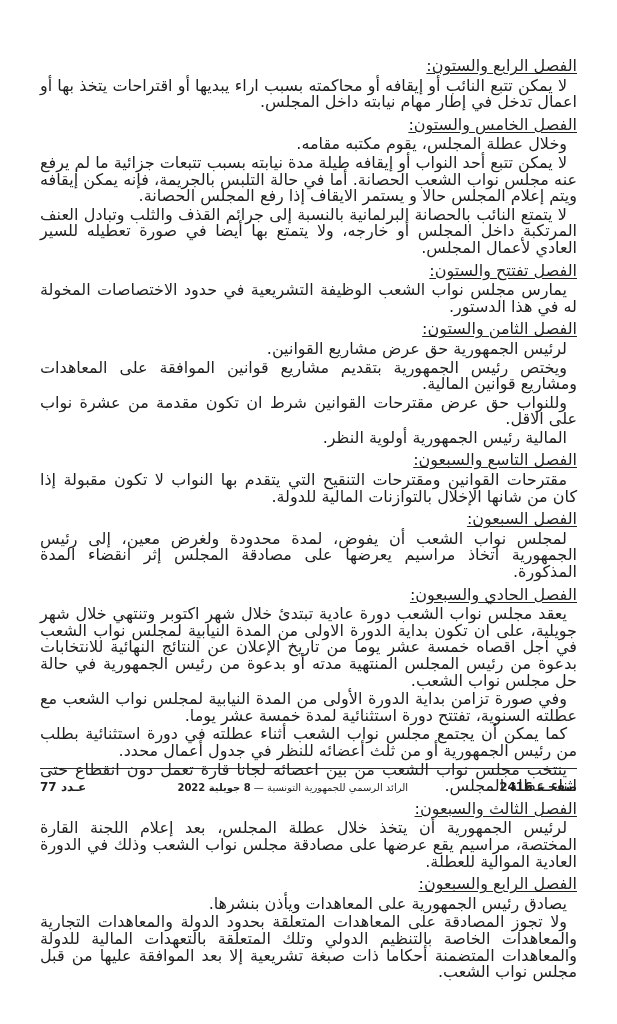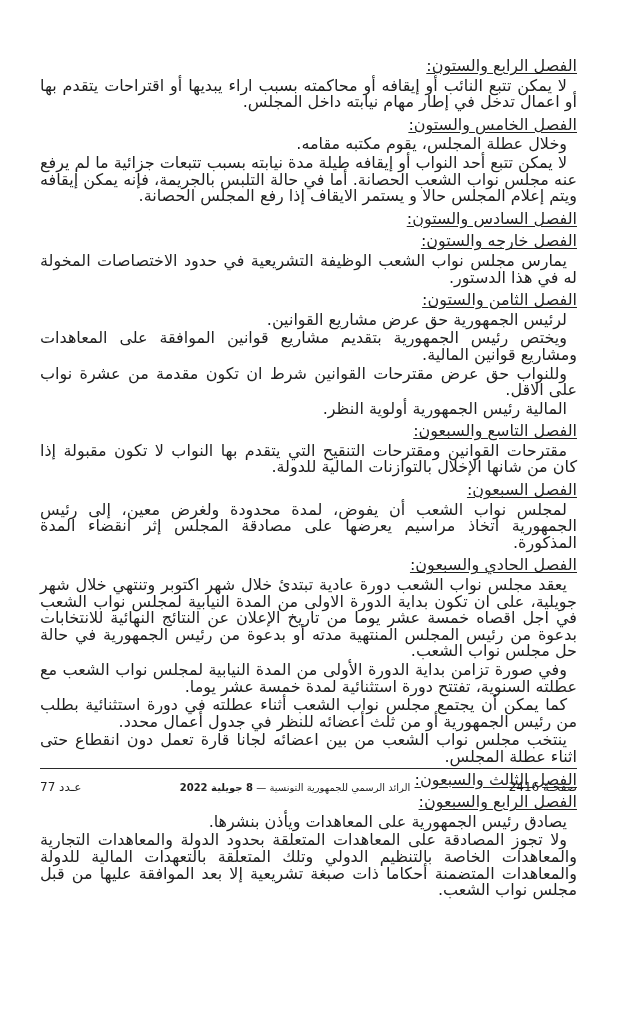--- a/index.html
+++ b/index.html
@@ -53,60 +53,61 @@
     border-top: 1.4px solid #2a2a2a;
     margin: 0 0 11px 0;
   }
   .footer-row {
     display: flex;
     justify-content: space-between;
     align-items: baseline;
     font-size: 12px;
   }
   .footer-page, .footer-issue {
-    font-weight: normal;
+    font-weight: bold;
   }
   .footer-journal {
     font-weight: normal;
     font-size: 10px;
     text-align: center;
   }
   .footer-journal b {
     font-weight: bold;
   }
 </style>
 </head>
 <body>
 
 <div class="page">
 
   <main class="content" id="document-body">
       <div class="heading">الفصل الرابع والستون:</div>
-      <div class="paragraph">لا يمكن تتبع النائب أو إيقافه أو محاكمته بسبب اراء يبديها أو اقتراحات يتقدم بها أو اعمال تدخل في إطار مهام نيابته داخل المجلس.</div>
+      <div class="paragraph">لا يمكن تتبع النائب أو إيقافه أو محاكمته بسبب اراء يبديها أو اقتراحات يتخذ بها أو اعمال تدخل في إطار مهام نيابته داخل المجلس.</div>
       <div class="heading">الفصل الخامس والستون:</div>
       <div class="paragraph">وخلال عطلة المجلس، يقوم مكتبه مقامه.</div>
       <div class="paragraph">لا يمكن تتبع أحد النواب أو إيقافه طيلة مدة نيابته بسبب تتبعات جزائية ما لم يرفع عنه مجلس نواب الشعب الحصانة. أما في حالة التلبس بالجريمة، فإنه يمكن إيقافه ويتم إعلام المجلس حالا و يستمر الايقاف إذا رفع المجلس الحصانة.</div>
-      <div class="heading">الفصل السادس والستون:</div>
-      <div class="heading">الفصل خارجه والستون:</div>
+      <div class="paragraph">لا يتمتع النائب بالحصانة البرلمانية بالنسبة إلى جرائم القذف والثلب وتبادل العنف المرتكبة داخل المجلس أو خارجه، ولا يتمتع بها أيضا في صورة تعطيله للسير العادي لأعمال المجلس.</div>
+      <div class="heading">الفصل تفتتح والستون:</div>
       <div class="paragraph">يمارس مجلس نواب الشعب الوظيفة التشريعية في حدود الاختصاصات المخولة له في هذا الدستور.</div>
       <div class="heading">الفصل الثامن والستون:</div>
       <div class="paragraph">لرئيس الجمهورية حق عرض مشاريع القوانين.</div>
       <div class="paragraph">ويختص رئيس الجمهورية بتقديم مشاريع قوانين الموافقة على المعاهدات ومشاريع قوانين المالية.</div>
       <div class="paragraph">وللنواب حق عرض مقترحات القوانين شرط ان تكون مقدمة من عشرة نواب على الاقل.</div>
       <div class="paragraph">المالية رئيس الجمهورية أولوية النظر.</div>
       <div class="heading">الفصل التاسع والسبعون:</div>
       <div class="paragraph">مقترحات القوانين ومقترحات التنقيح التي يتقدم بها النواب لا تكون مقبولة إذا كان من شانها الإخلال بالتوازنات المالية للدولة.</div>
       <div class="heading">الفصل السبعون:</div>
       <div class="paragraph">لمجلس نواب الشعب أن يفوض، لمدة محدودة ولغرض معين، إلى رئيس الجمهورية اتخاذ مراسيم يعرضها على مصادقة المجلس إثر انقضاء المدة المذكورة.</div>
       <div class="heading">الفصل الحادي والسبعون:</div>
       <div class="paragraph">يعقد مجلس نواب الشعب دورة عادية تبتدئ خلال شهر اكتوبر وتنتهي خلال شهر جويلية، على ان تكون بداية الدورة الاولى من المدة النيابية لمجلس نواب الشعب في اجل اقصاه خمسة عشر يوما من تاريخ الإعلان عن النتائج النهائية للانتخابات بدعوة من رئيس المجلس المنتهية مدته أو بدعوة من رئيس الجمهورية في حالة حل مجلس نواب الشعب.</div>
       <div class="paragraph">وفي صورة تزامن بداية الدورة الأولى من المدة النيابية لمجلس نواب الشعب مع عطلته السنوية، تفتتح دورة استثنائية لمدة خمسة عشر يوما.</div>
       <div class="paragraph">كما يمكن أن يجتمع مجلس نواب الشعب أثناء عطلته في دورة استثنائية بطلب من رئيس الجمهورية أو من ثلث أعضائه للنظر في جدول أعمال محدد.</div>
       <div class="paragraph">ينتخب مجلس نواب الشعب من بين اعضائه لجانا قارة تعمل دون انقطاع حتى اثناء عطلة المجلس.</div>
       <div class="heading">الفصل الثالث والسبعون:</div>
+      <div class="paragraph">لرئيس الجمهورية أن يتخذ خلال عطلة المجلس، بعد إعلام اللجنة القارة المختصة، مراسيم يقع عرضها على مصادقة مجلس نواب الشعب وذلك في الدورة العادية الموالية للعطلة.</div>
       <div class="heading">الفصل الرابع والسبعون:</div>
       <div class="paragraph">يصادق رئيس الجمهورية على المعاهدات ويأذن بنشرها.</div>
       <div class="paragraph">ولا تجوز المصادقة على المعاهدات المتعلقة بحدود الدولة والمعاهدات التجارية والمعاهدات الخاصة بالتنظيم الدولي وتلك المتعلقة بالتعهدات المالية للدولة والمعاهدات المتضمنة أحكاما ذات صبغة تشريعية إلا بعد الموافقة عليها من قبل مجلس نواب الشعب.</div>
     </main>
 
   <footer class="footer">
     <hr class="footer-rule">
     <div class="footer-row">
       <span class="footer-page">صفحـة 2416</span>
       <span class="footer-journal">

